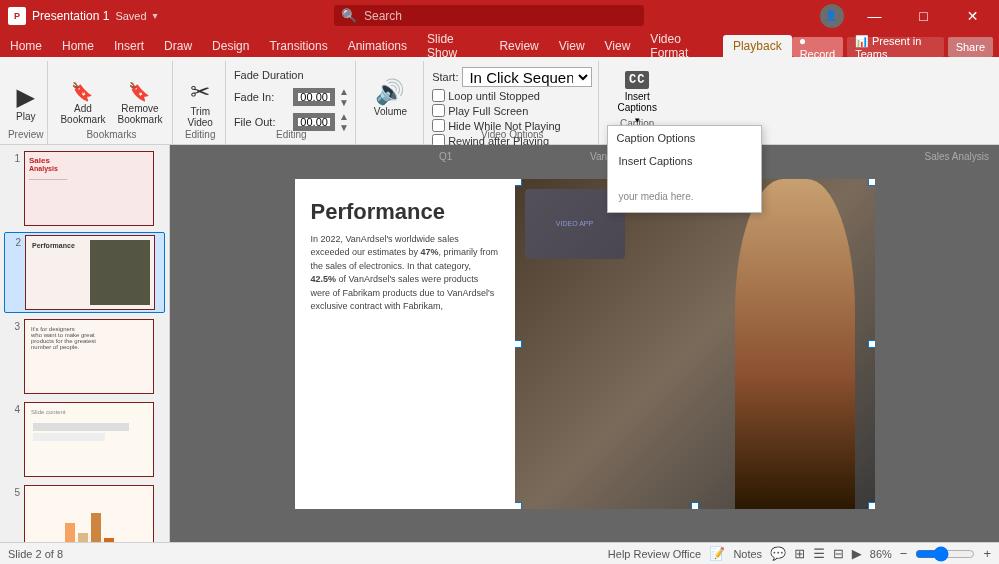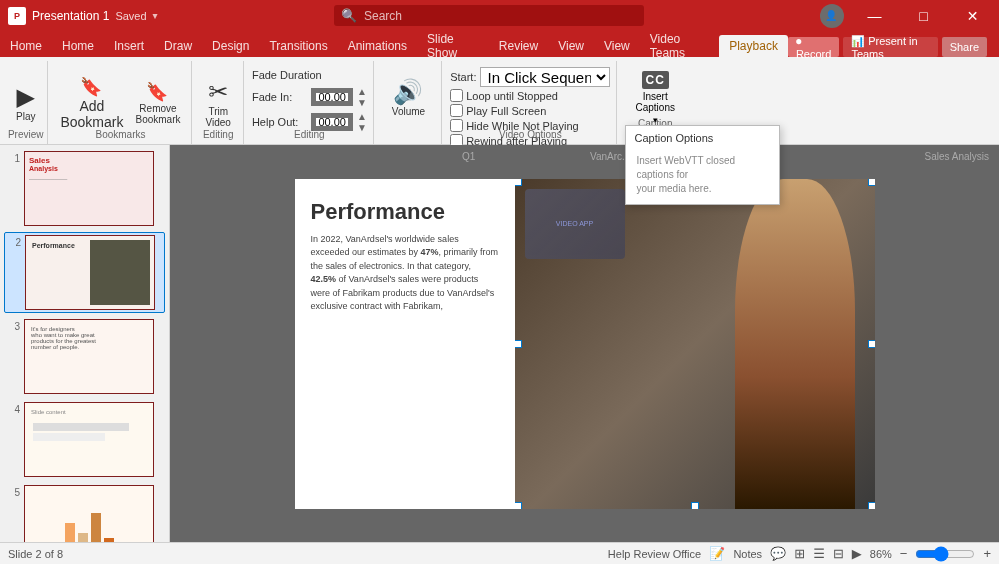--- a/index.html
+++ b/index.html
@@ -197,20 +197,21 @@
       gap: 2px;
     }
     .cc-icon {
       background: #555;
       color: white;
       font-size: 12px;
       font-weight: bold;
       padding: 2px 4px;
       border-radius: 2px;
       letter-spacing: 1px;
+      font-family: Liberation Mono, monospace;
     }
     .cc-dropdown {
       position: absolute;
       top: 62px;
       left: 0;
       background: white;
       border: 1px solid #bbb;
       box-shadow: 2px 2px 8px rgba(0,0,0,0.2);
       z-index: 100;
       width: 155px;
@@ -390,42 +391,42 @@
     .ribbon-tabs-outer {
       display: flex;
       align-items: flex-end;
       height: 26px;
       background: #c02020;
     }
     .rt-spacer { flex: 1; }
     .ribbon-right-btns {
       display: flex;
       align-items: center;
-      padding-right: 12px;
+      padding-right: 6px;
       gap: 4px;
     }
     .ribbon-right-btn {
       background: rgba(255,255,255,0.15);
       color: white;
       font-size: 11px;
       padding: 2px 8px;
       border-radius: 2px;
       cursor: pointer;
       display: flex; align-items: center; gap: 3px;
       height: 20px;
     }
     .ribbon-right-btn.accent { background: #e07070; }
 
     .slide-area-label {
       position: absolute;
       top: 6px;
       font-size: 10px;
       color: #aaa;
     }
-    .q1-label { left: 292px; text-align: center; }
+    .q1-label { left: 269px; text-align: center; }
     .vanarc-label { left: 420px; }
     .analysis-label { right: 10px; }
     .st-full { width: 100%; height: 100%; padding: 4px; }
   </style>
 </head>
 <body>
 
 <div id="titlebar">
   <div id="titlebar-left">
     <div id="titlebar-logo">P</div>
@@ -450,21 +451,21 @@
   <div class="ribbon-tab">Home</div>
   <div class="ribbon-tab">Insert</div>
   <div class="ribbon-tab">Draw</div>
   <div class="ribbon-tab">Design</div>
   <div class="ribbon-tab">Transitions</div>
   <div class="ribbon-tab">Animations</div>
   <div class="ribbon-tab">Slide Show</div>
   <div class="ribbon-tab">Review</div>
   <div class="ribbon-tab">View</div>
   <div class="ribbon-tab">View</div>
-  <div class="ribbon-tab">Video Teams</div>
+  <div class="ribbon-tab">Video Format</div>
   <div class="ribbon-tab active">Playback</div>
   <div class="rt-spacer"></div>
   <div class="ribbon-right-btns">
     <div class="ribbon-right-btn accent">⏺ Record</div>
     <div class="ribbon-right-btn">📊 Present in Teams</div>
     <div class="ribbon-right-btn" style="background:#c77; color:white;">Share</div>
   </div>
 </div>
 
 <div id="ribbon">
@@ -476,21 +477,21 @@
         <span>Play</span>
       </div>
     </div>
     <div class="ribbon-group-label">Preview</div>
   </div>
 
   <div class="ribbon-group">
     <div class="ribbon-row" style="height:62px; align-items:center; gap:4px;">
       <div class="rib-btn">
         <span class="icon">🔖</span>
-        <span style="text-align:center; font-size:14px;">Add<br>Bookmark</span>
+        <span style="text-align:center; font-size:10px;">Add<br>Bookmark</span>
       </div>
       <div class="rib-btn">
         <span class="icon">🔖</span>
         <span style="text-align:center; font-size:10px;">Remove<br>Bookmark</span>
       </div>
     </div>
     <div class="ribbon-group-label">Bookmarks</div>
   </div>
 
   <div class="ribbon-group">
@@ -505,21 +506,21 @@
 
   <div class="ribbon-group">
     <div class="fade-group">
       <div style="font-size:11px; color:#333; font-weight:500; margin-bottom:2px;">Fade Duration</div>
       <div class="fade-row">
         <label>Fade In:</label>
         <input type="text" value="00.00" style="">
         <span style="font-size:10px;color:#666;">▲<br>▼</span>
       </div>
       <div class="fade-row">
-        <label>Help Out:</label>
+        <label>File Out:</label>
         <input type="text" value="00.00" style="">
         <span style="font-size:10px;color:#666;">▲<br>▼</span>
       </div>
     </div>
     <div class="ribbon-group-label" style="bottom:4px;">Editing</div>
   </div>
 
   <div class="ribbon-group">
     <div class="volume-group">
       <div class="rib-btn-large">
@@ -573,22 +574,23 @@
   <div class="ribbon-group" style="position:relative;">
     <div class="caption-btn-area">
       <div class="cc-btn">
         <div class="cc-icon">CC</div>
         <span style="font-size:10px; text-align:center;">Insert<br>Captions</span>
         <span style="font-size:9px;">▾</span>
       </div>
 
       <div class="cc-dropdown">
         <div class="cc-dropdown-header">Caption Options</div>
+        <div class="cc-dropdown-item">Insert Captions</div>
         <div class="cc-dropdown-info">
-          <span>Insert WebVTT closed captions for</span><br>
+          <br>
           <span>your media here.</span>
         </div>
       </div>
     </div>
     <div class="ribbon-group-label">Caption Options</div>
   </div>
 
 </div>
 
 <div id="main">

